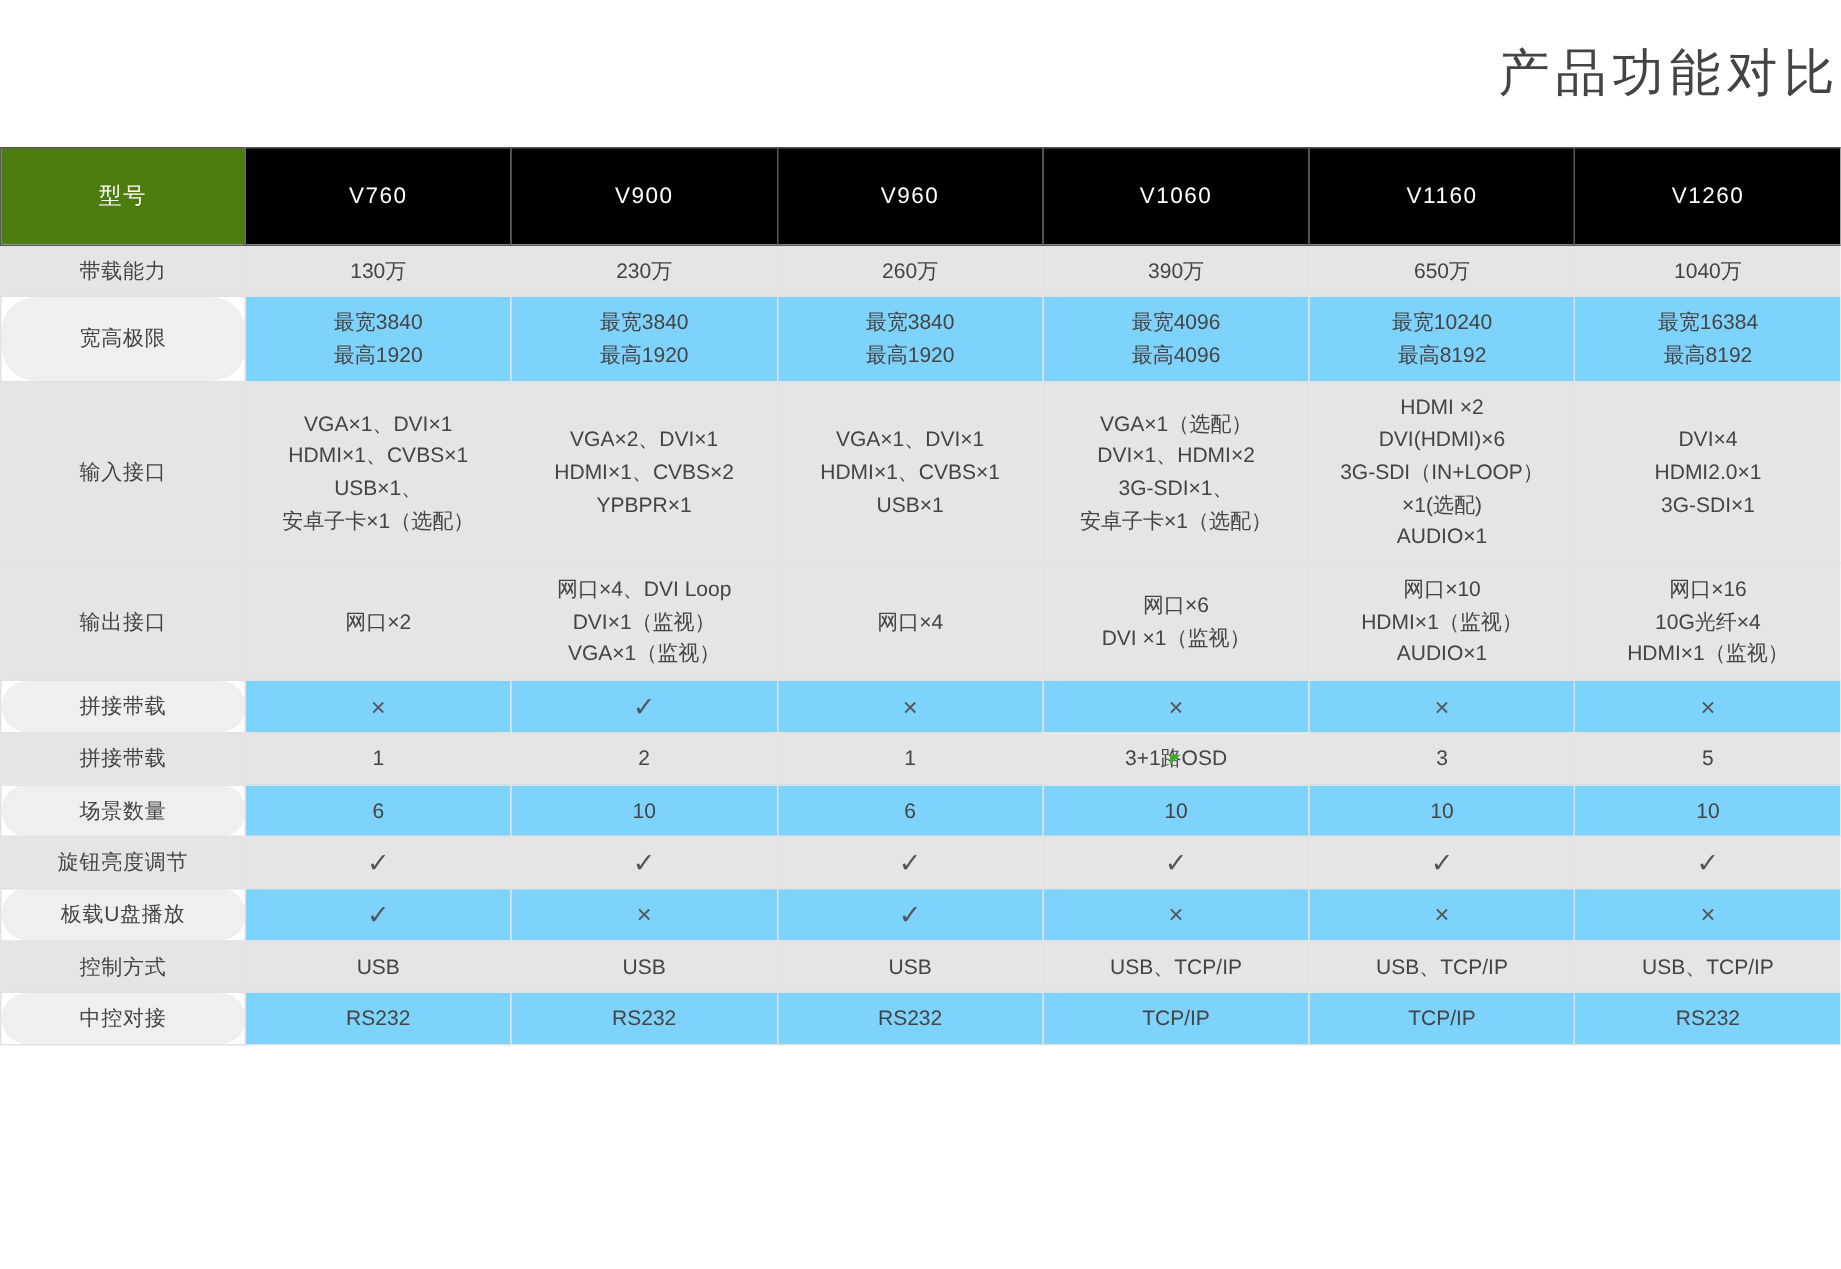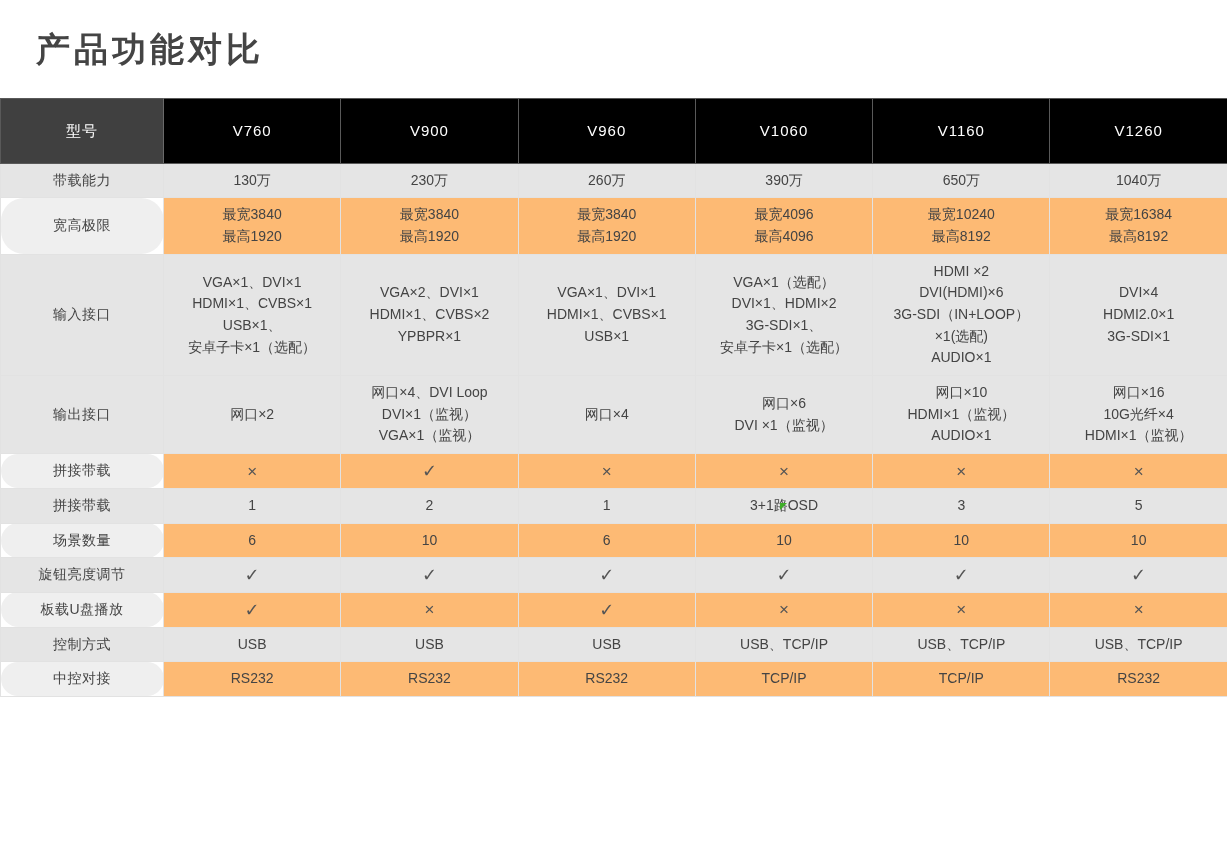--- a/index.html
+++ b/index.html
@@ -9,25 +9,26 @@
   }
   body {
     width: 1227px;
     height: 846px;
     font-family: "Liberation Sans", "DejaVu Sans", sans-serif;
     color: #333333;
     overflow: hidden;
   }
   #page-title {
     font-size: 34px;
-    font-weight: 700;
+    font-weight: 400;
     color: #444444;
     letter-spacing: 4px;
     margin: 26px 0 0 36px;
     line-height: 1.4;
+    text-align: right;
   }
   .table-wrap {
     margin-top: 24px;
     width: 1227px;
   }
   table.compare {
     border-collapse: collapse;
     width: 1227px;
     table-layout: fixed;
     font-size: 14px;
@@ -47,31 +48,31 @@
   table.compare thead th {
     background: #000000;
     color: #ffffff;
     font-weight: 400;
     font-size: 15px;
     height: 52px;
     border: 1px solid #595959;
     letter-spacing: 1px;
   }
   table.compare thead th.head-label {
-    background: #404040;
+    background: #4d7c0f;
     border-right: 1px solid #6a6a6a;
   }
   td.row-label, th.row-label {
     background: #f2f2f2;
     font-weight: 400;
     color: #3f3f3f;
     font-size: 14px;
     letter-spacing: 0.5px;
   }
-  tr.shaded td { background: #fdba74; }
+  tr.shaded td { background: #7dd3fc; }
   tr.shaded td.row-label { background: #efefef; border-radius: 23px; }
   tr.plain td { background: #e5e5e5; }
 
   .cellline { display: block; white-space: nowrap; }
   .mark { font-size: 17px; color: #555555; line-height: 1; }
   .mark-check { font-size: 18px; }
   .mark-cross { font-size: 17px; }
   .green-tick {
     position: absolute;
     width: 0; height: 0;

